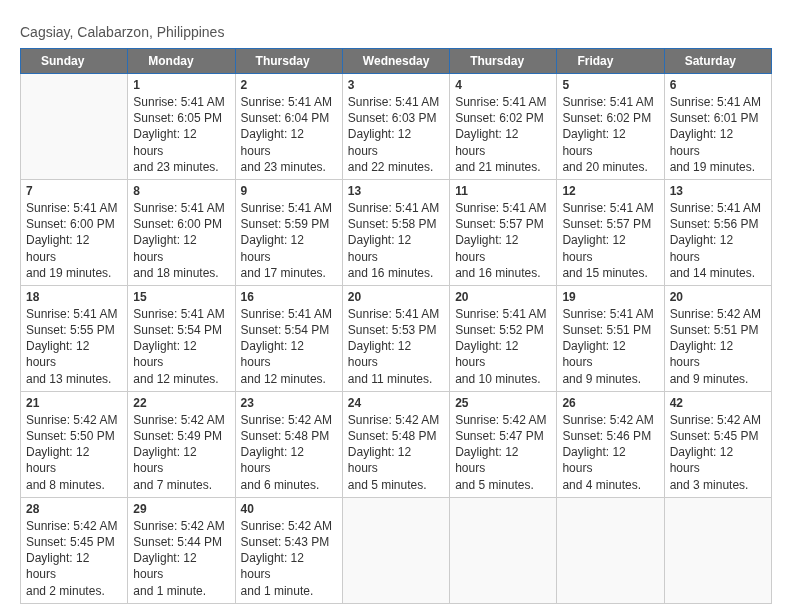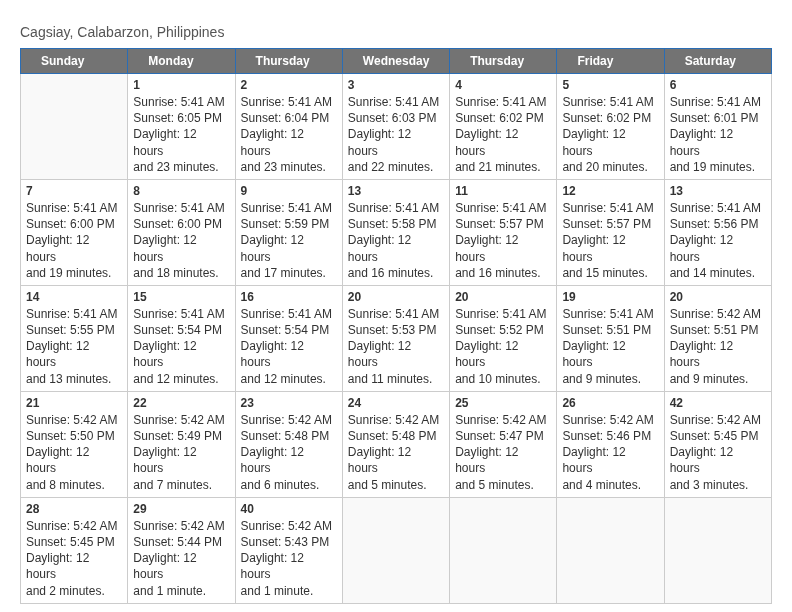--- a/index.html
+++ b/index.html
@@ -157,21 +157,21 @@
             <div class="day-number">12</div>
             <div class="day-info">Sunrise: 5:41 AM<br>Sunset: 5:57 PM<br>Daylight: 12 hours<br>and 15 minutes.</div>
           </td>
           <td>
             <div class="day-number">13</div>
             <div class="day-info">Sunrise: 5:41 AM<br>Sunset: 5:56 PM<br>Daylight: 12 hours<br>and 14 minutes.</div>
           </td>
         </tr>
         <tr>
           <td>
-            <div class="day-number">14</div>
+            <div class="day-number">18</div>
             <div class="day-info">Sunrise: 5:41 AM<br>Sunset: 5:55 PM<br>Daylight: 12 hours<br>and 13 minutes.</div>
           </td>
           <td>
             <div class="day-number">15</div>
             <div class="day-info">Sunrise: 5:41 AM<br>Sunset: 5:54 PM<br>Daylight: 12 hours<br>and 12 minutes.</div>
           </td>
           <td>
             <div class="day-number">16</div>
             <div class="day-info">Sunrise: 5:41 AM<br>Sunset: 5:54 PM<br>Daylight: 12 hours<br>and 12 minutes.</div>
           </td>

